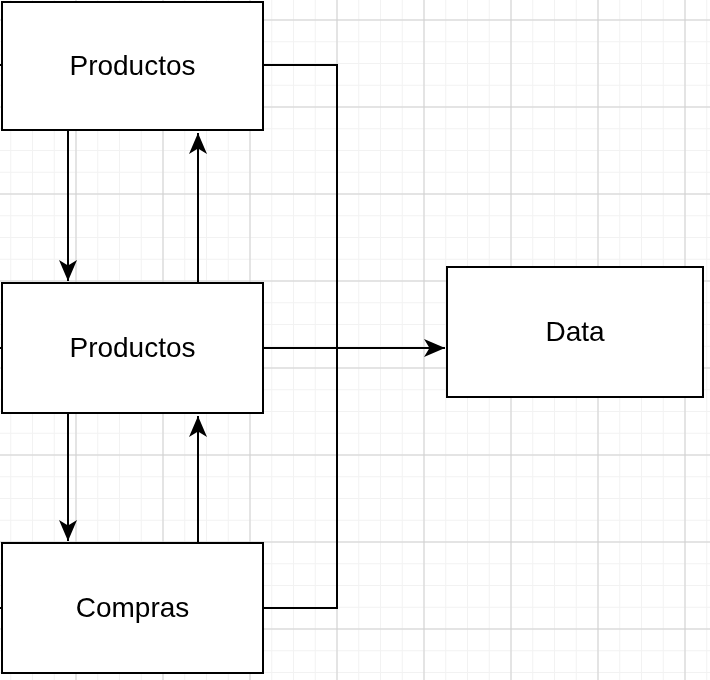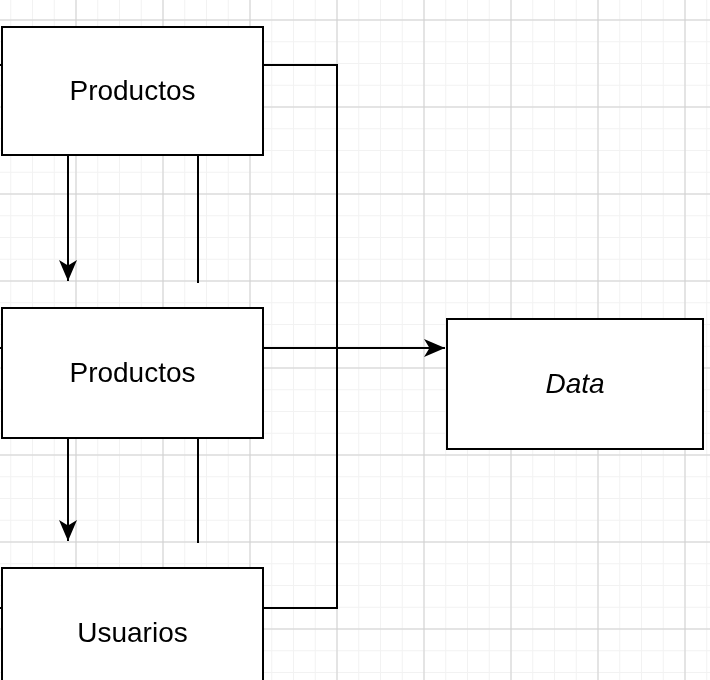--- a/index.html
+++ b/index.html
@@ -45,31 +45,30 @@
   }
   .node {
     position: absolute;
     box-sizing: border-box;
     background: #ffffff;
     border: 2px solid #000000;
     display: flex;
     align-items: center;
     justify-content: center;
     cursor: default;
-    margin-top: 25px;
   }
   .node-label {
     font-size: 28px;
     color: #000000;
     white-space: nowrap;
   }
   .node-productos { left: 1px;   top: 1px;   width: 263px; height: 130px; }
   .node-usuarios  { left: 1px;   top: 282px; width: 263px; height: 132px; }
   .node-compras   { left: 1px;   top: 542px; width: 263px; height: 132px; }
-  .node-data      { left: 446px; top: 293px; width: 258px; height: 132px; font-style: italic; }
+  .node-data      { left: 446px; top: 266px; width: 258px; height: 132px; }
 </style>
 </head>
 <body>
 
 <div class="canvas">
 
   <svg class="edges" width="710" height="680" viewBox="0 0 710 680" xmlns="http://www.w3.org/2000/svg">
     <defs>
       <marker id="arrowhead" markerUnits="userSpaceOnUse" markerWidth="21" markerHeight="18" viewBox="0 0 21 18" refX="21" refY="9" orient="auto">
         <path d="M0,0 L21,9 L0,18 L5.5,9 Z" fill="#000000"></path>
@@ -95,20 +94,20 @@
 
   <div class="node node-productos">
     <span class="node-label">Productos</span>
   </div>
 
   <div class="node node-usuarios">
     <span class="node-label">Productos</span>
   </div>
 
   <div class="node node-compras">
-    <span class="node-label">Usuarios</span>
+    <span class="node-label">Compras</span>
   </div>
 
   <div class="node node-data">
     <span class="node-label">Data</span>
   </div>
 
 </div>
 
 </body></html>

